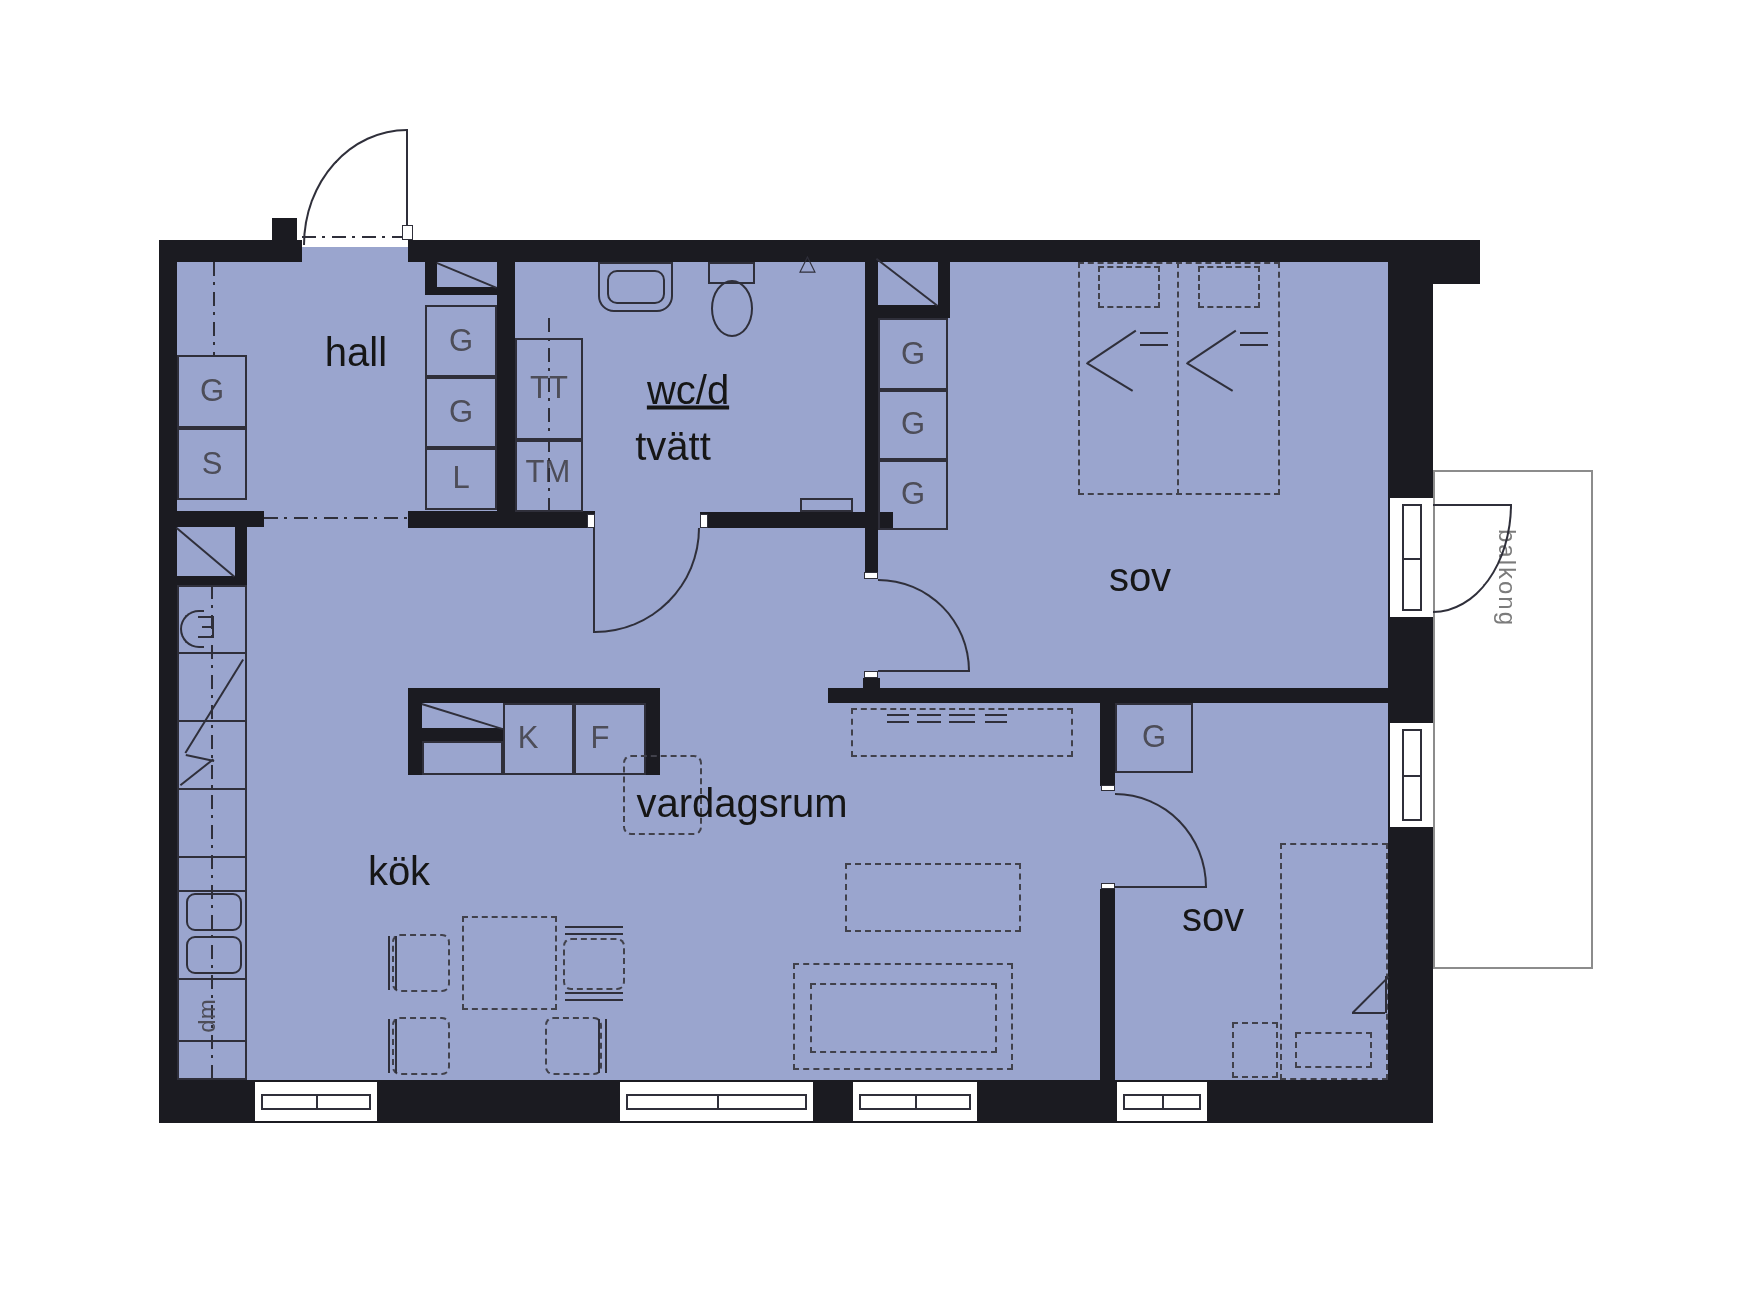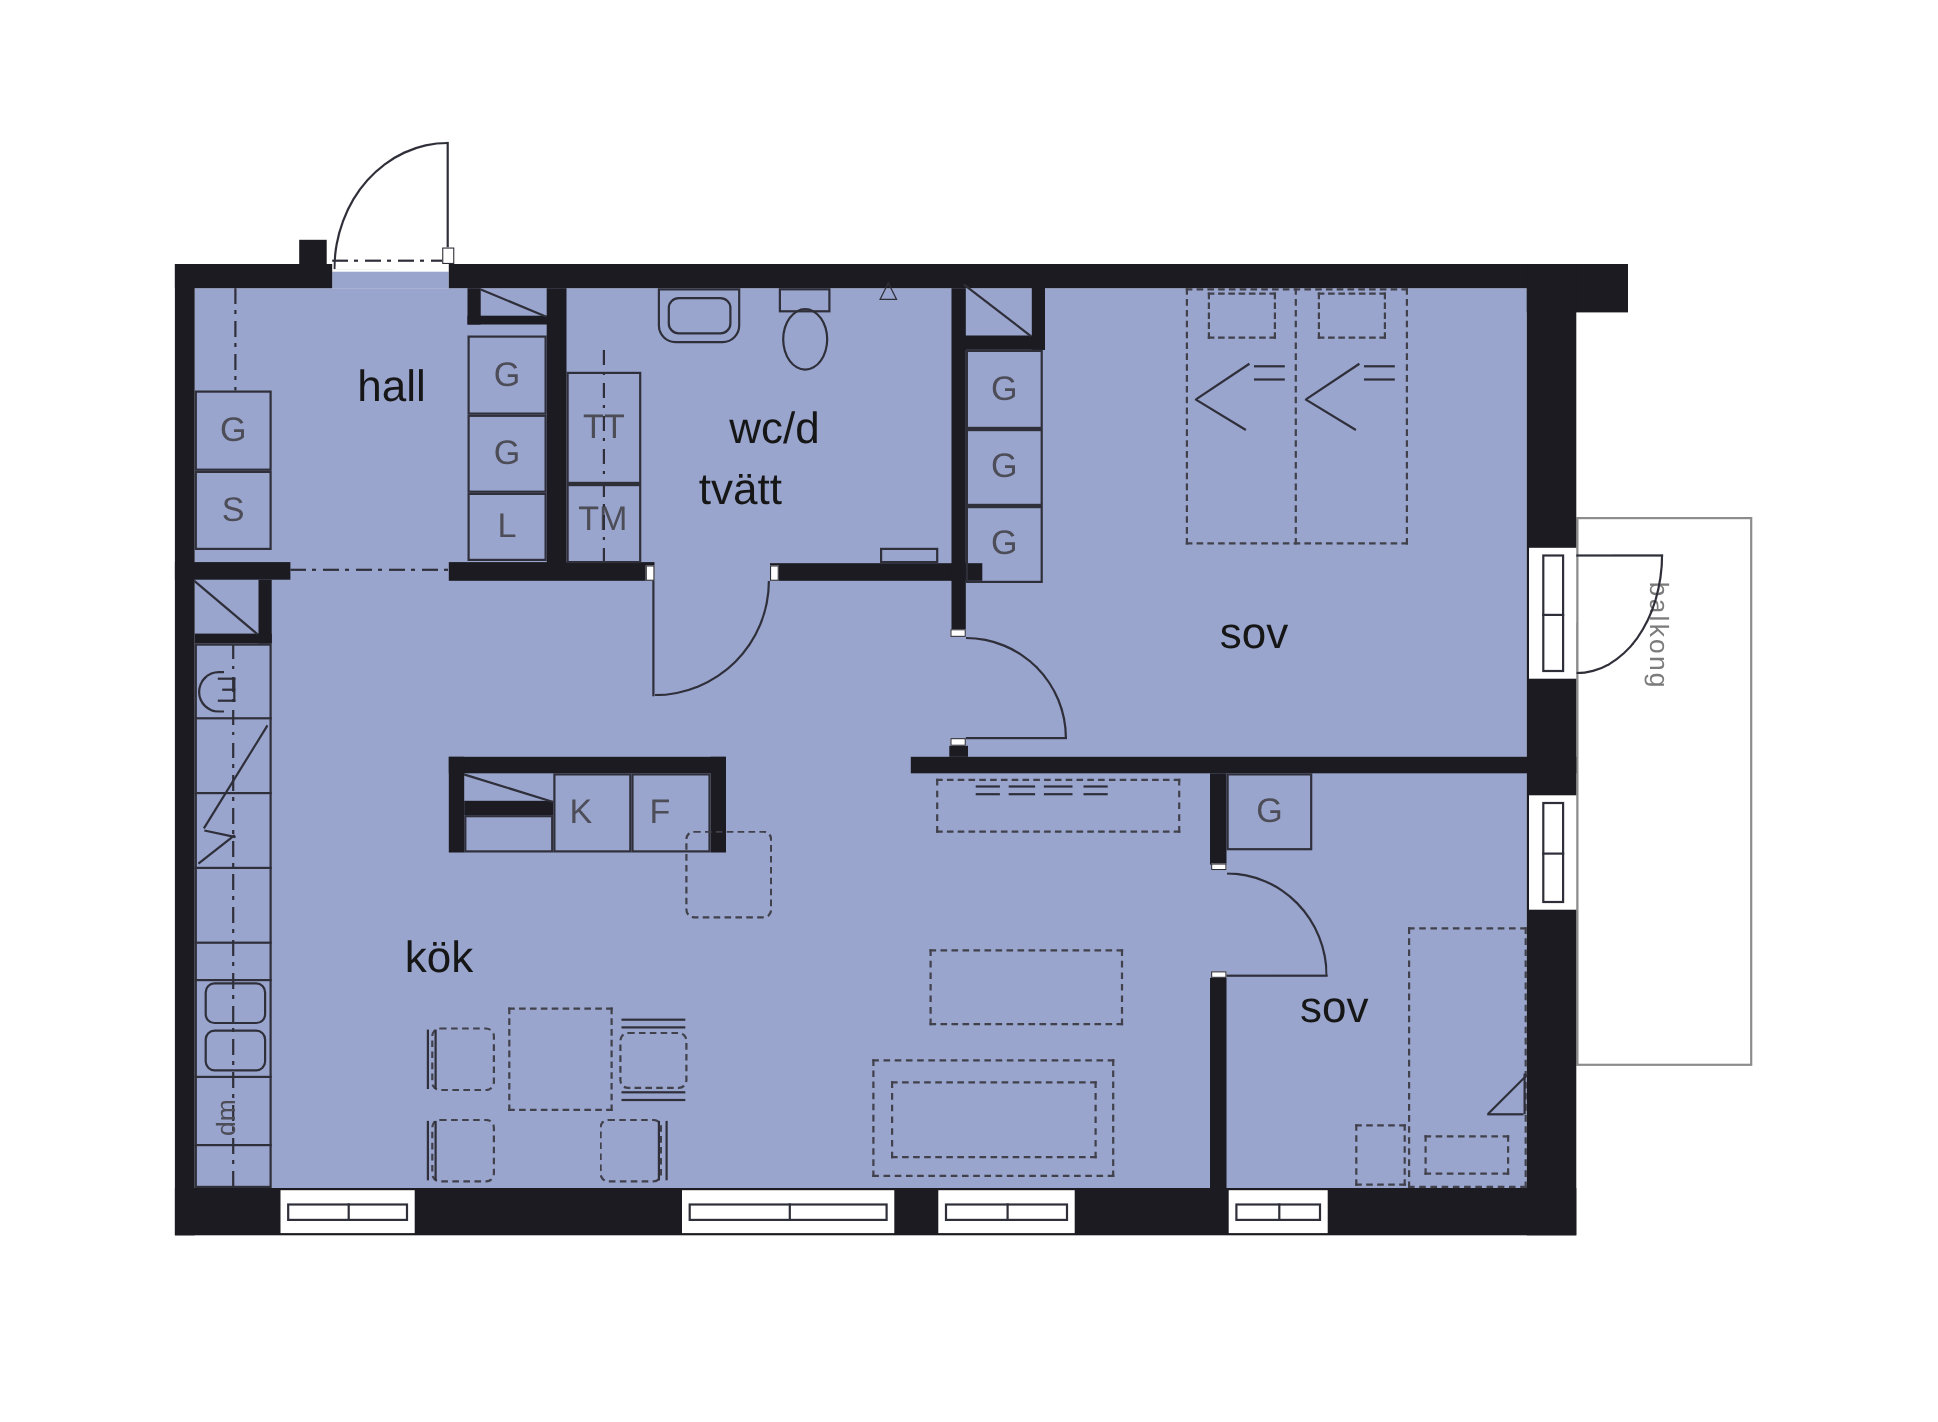--- a/index.html
+++ b/index.html
@@ -238,19 +238,20 @@
   <div class="backH" style="left:887px;top:714px;width:22px;height:9px;"></div>
   <div class="backH" style="left:917px;top:714px;width:24px;height:9px;"></div>
   <div class="backH" style="left:949px;top:714px;width:26px;height:9px;"></div>
   <div class="backH" style="left:985px;top:714px;width:22px;height:9px;"></div>
   <div class="dashbox" style="left:623px;top:755px;width:79px;height:80px;border-radius:8px;"></div>
   <div class="dashbox" style="left:845px;top:863px;width:176px;height:69px;"></div>
   <div class="dashbox" style="left:793px;top:963px;width:220px;height:107px;"></div>
   <div class="dashbox" style="left:810px;top:983px;width:187px;height:70px;"></div>
 
   <div class="lbl" style="left:356px;top:352px;">hall</div>
-  <div class="lbl" style="left:704px;top:390px;">wc/d</div>
+  <div class="lbl" style="left:688px;top:390px;text-decoration:underline;">wc/d</div>
   <div class="lbl" style="left:673px;top:446px;">tvätt</div>
   <div class="lbl" style="left:1140px;top:577px;">sov</div>
   <div class="lbl" style="left:399px;top:871px;">kök</div>
+  <div class="lbl" style="left:742px;top:803px;">vardagsrum</div>
   <div class="lbl" style="left:1213px;top:917px;">sov</div>
 
 </div>
 
 </body></html>

